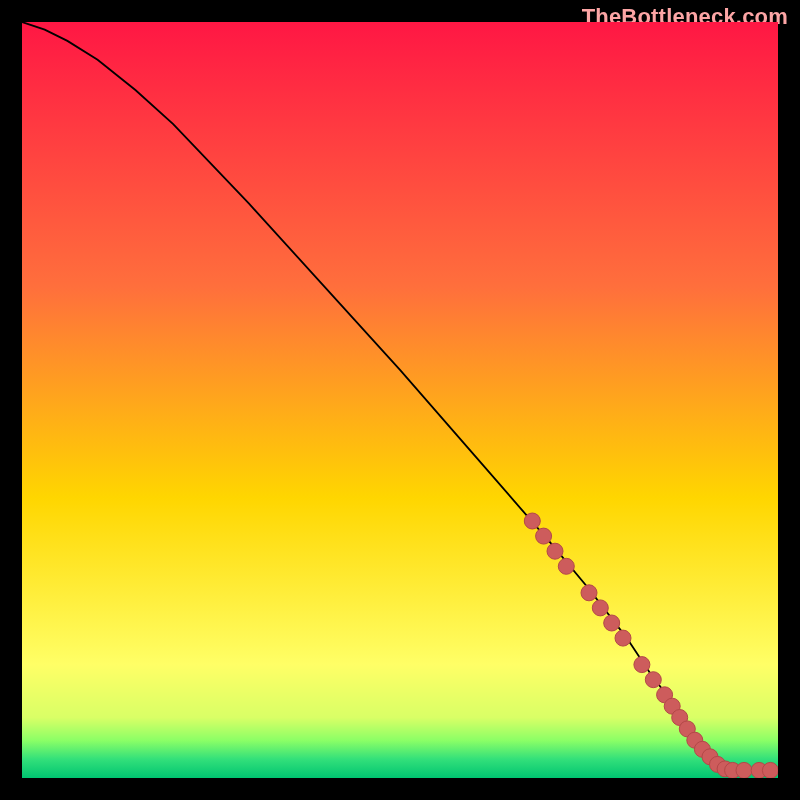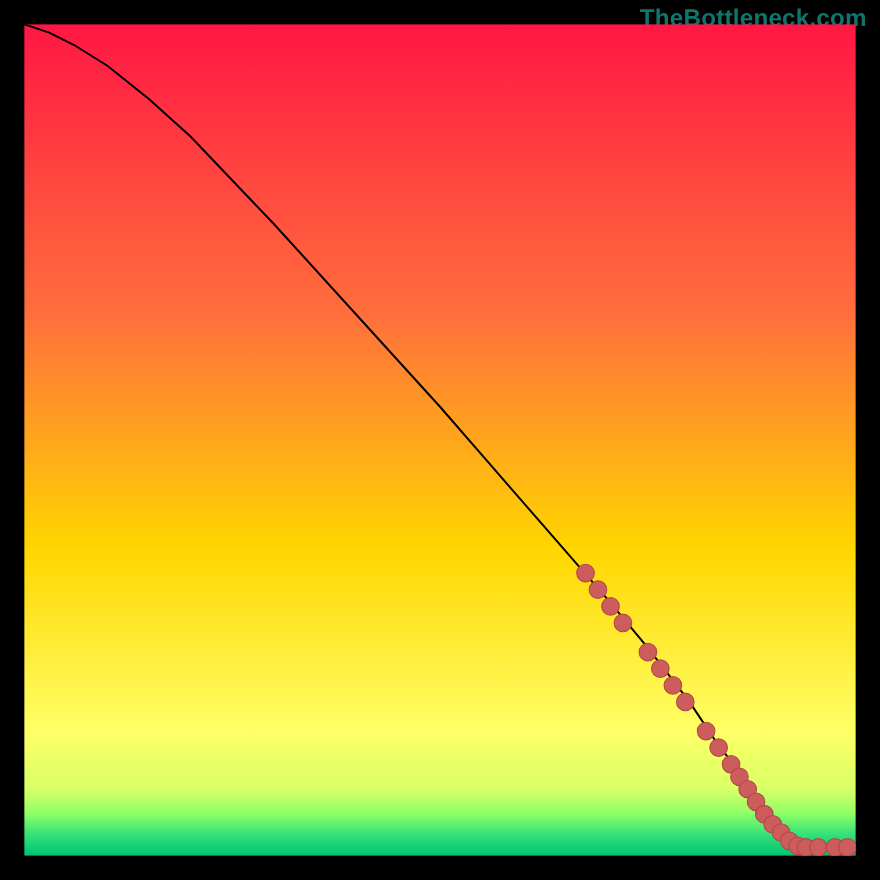--- a/index.html
+++ b/index.html
@@ -16,21 +16,21 @@
     height: 800px;
     background: #000;
   }
   .watermark {
     position: absolute;
     top: 4px;
     right: 12px;
     font-family: Arial, Helvetica, sans-serif;
     font-size: 22px;
     font-weight: 600;
-    color: #0f766e;
+    color: #fca5a5;
     letter-spacing: 0.2px;
     user-select: none;
   }
   svg.plot {
     position: absolute;
     left: 22px;
     top: 22px;
     width: 756px;
     height: 756px;
     display: block;

